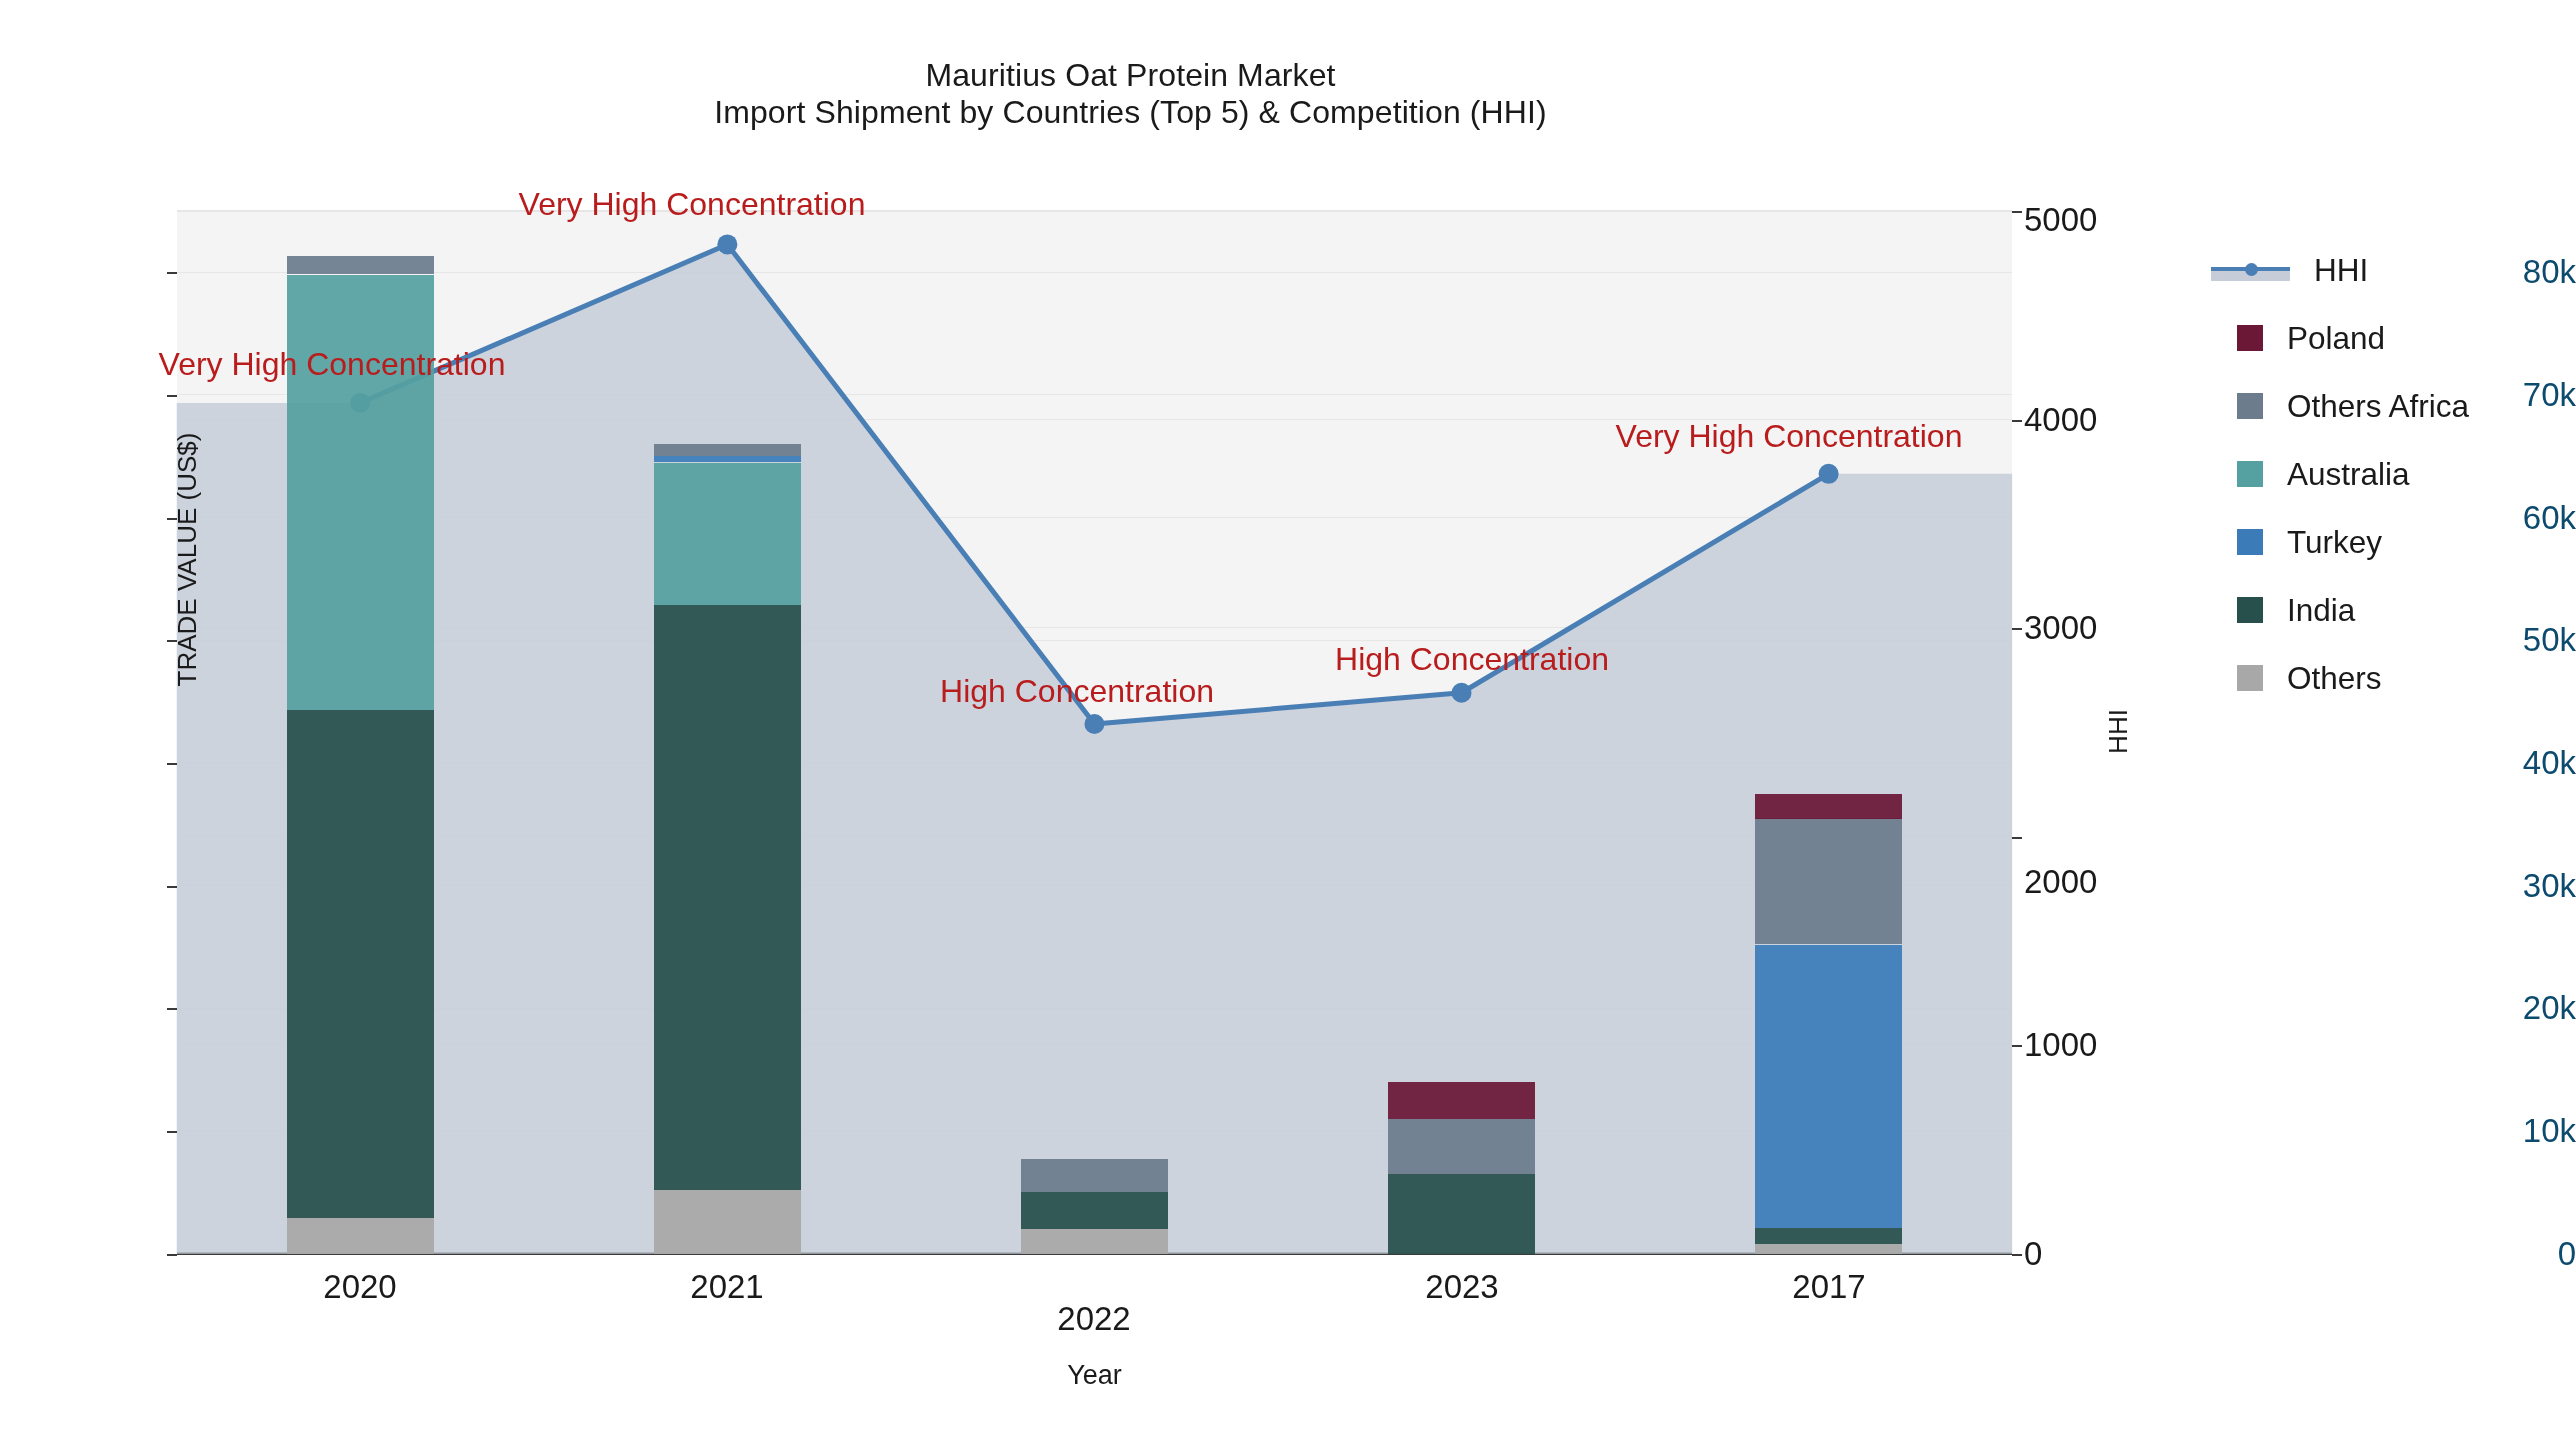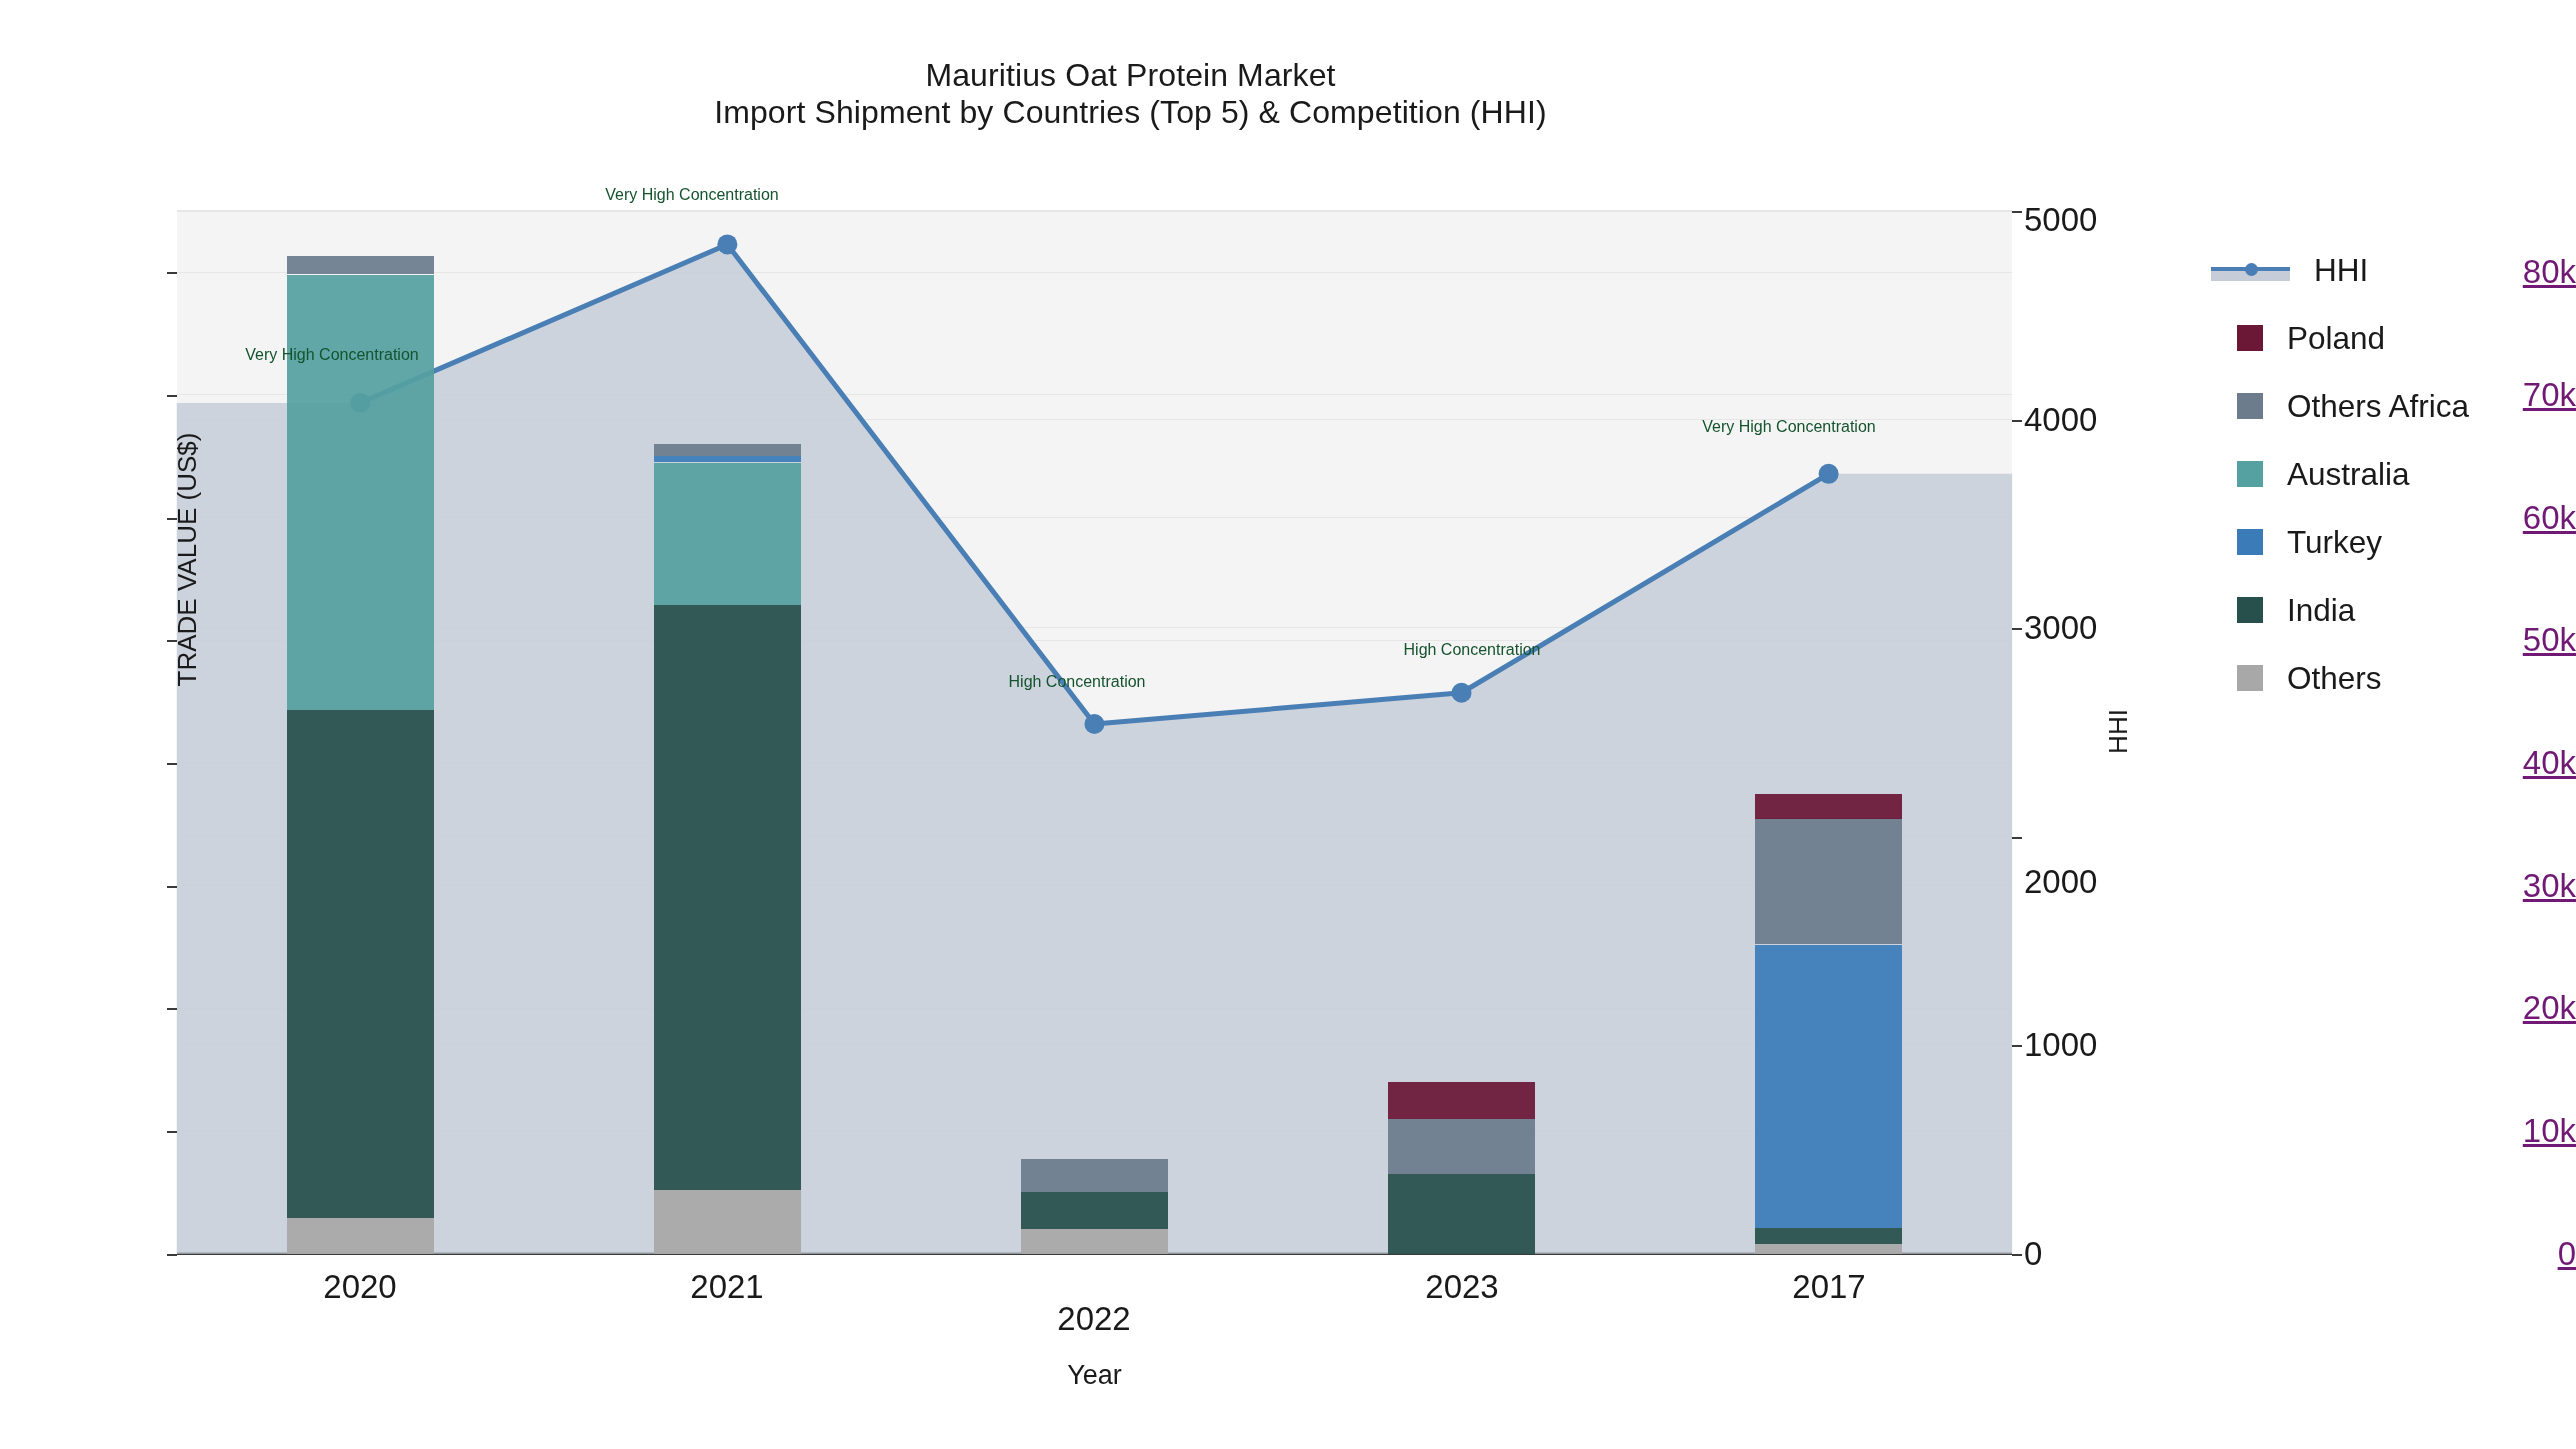--- a/index.html
+++ b/index.html
@@ -68,23 +68,22 @@
     white-space:nowrap;
   }
   .xlabel{
     position:absolute;
     left:177px;top:1360px;width:1835px;
     text-align:center;font-size:27px;color:#1a1a1a;
   }
   .ytl{
     position:absolute;right:0;
     text-align:right;width:165px;
-    font-size:33px;color:#701a75;
+    font-size:33px;color:#0c4a6e;
     transform:translateY(-50%);
-    text-decoration:underline;
   }
   .ytr{
     position:absolute;left:2024px;
     text-align:left;width:215px;
     font-size:33px;color:#1a1a1a;
     transform:translateY(-50%);
   }
   .xtick{
     position:absolute;top:1268px;
     text-align:center;width:286px;
@@ -99,21 +98,21 @@
 
   
   .bar-seg{position:absolute;}
 
   
   svg.overlay{position:absolute;left:0;top:0;width:2576px;height:1449px;pointer-events:none;}
 
   
   .annot{
     position:absolute;
-    font-size:16px;color:#14532d;
+    font-size:32px;color:#b91c1c;
     white-space:nowrap;
     transform:translateX(-50%);
     text-align:center;
   }
 
   
   .legend{
     position:absolute;
     left:2211px; top:236px;
     width:358px;

